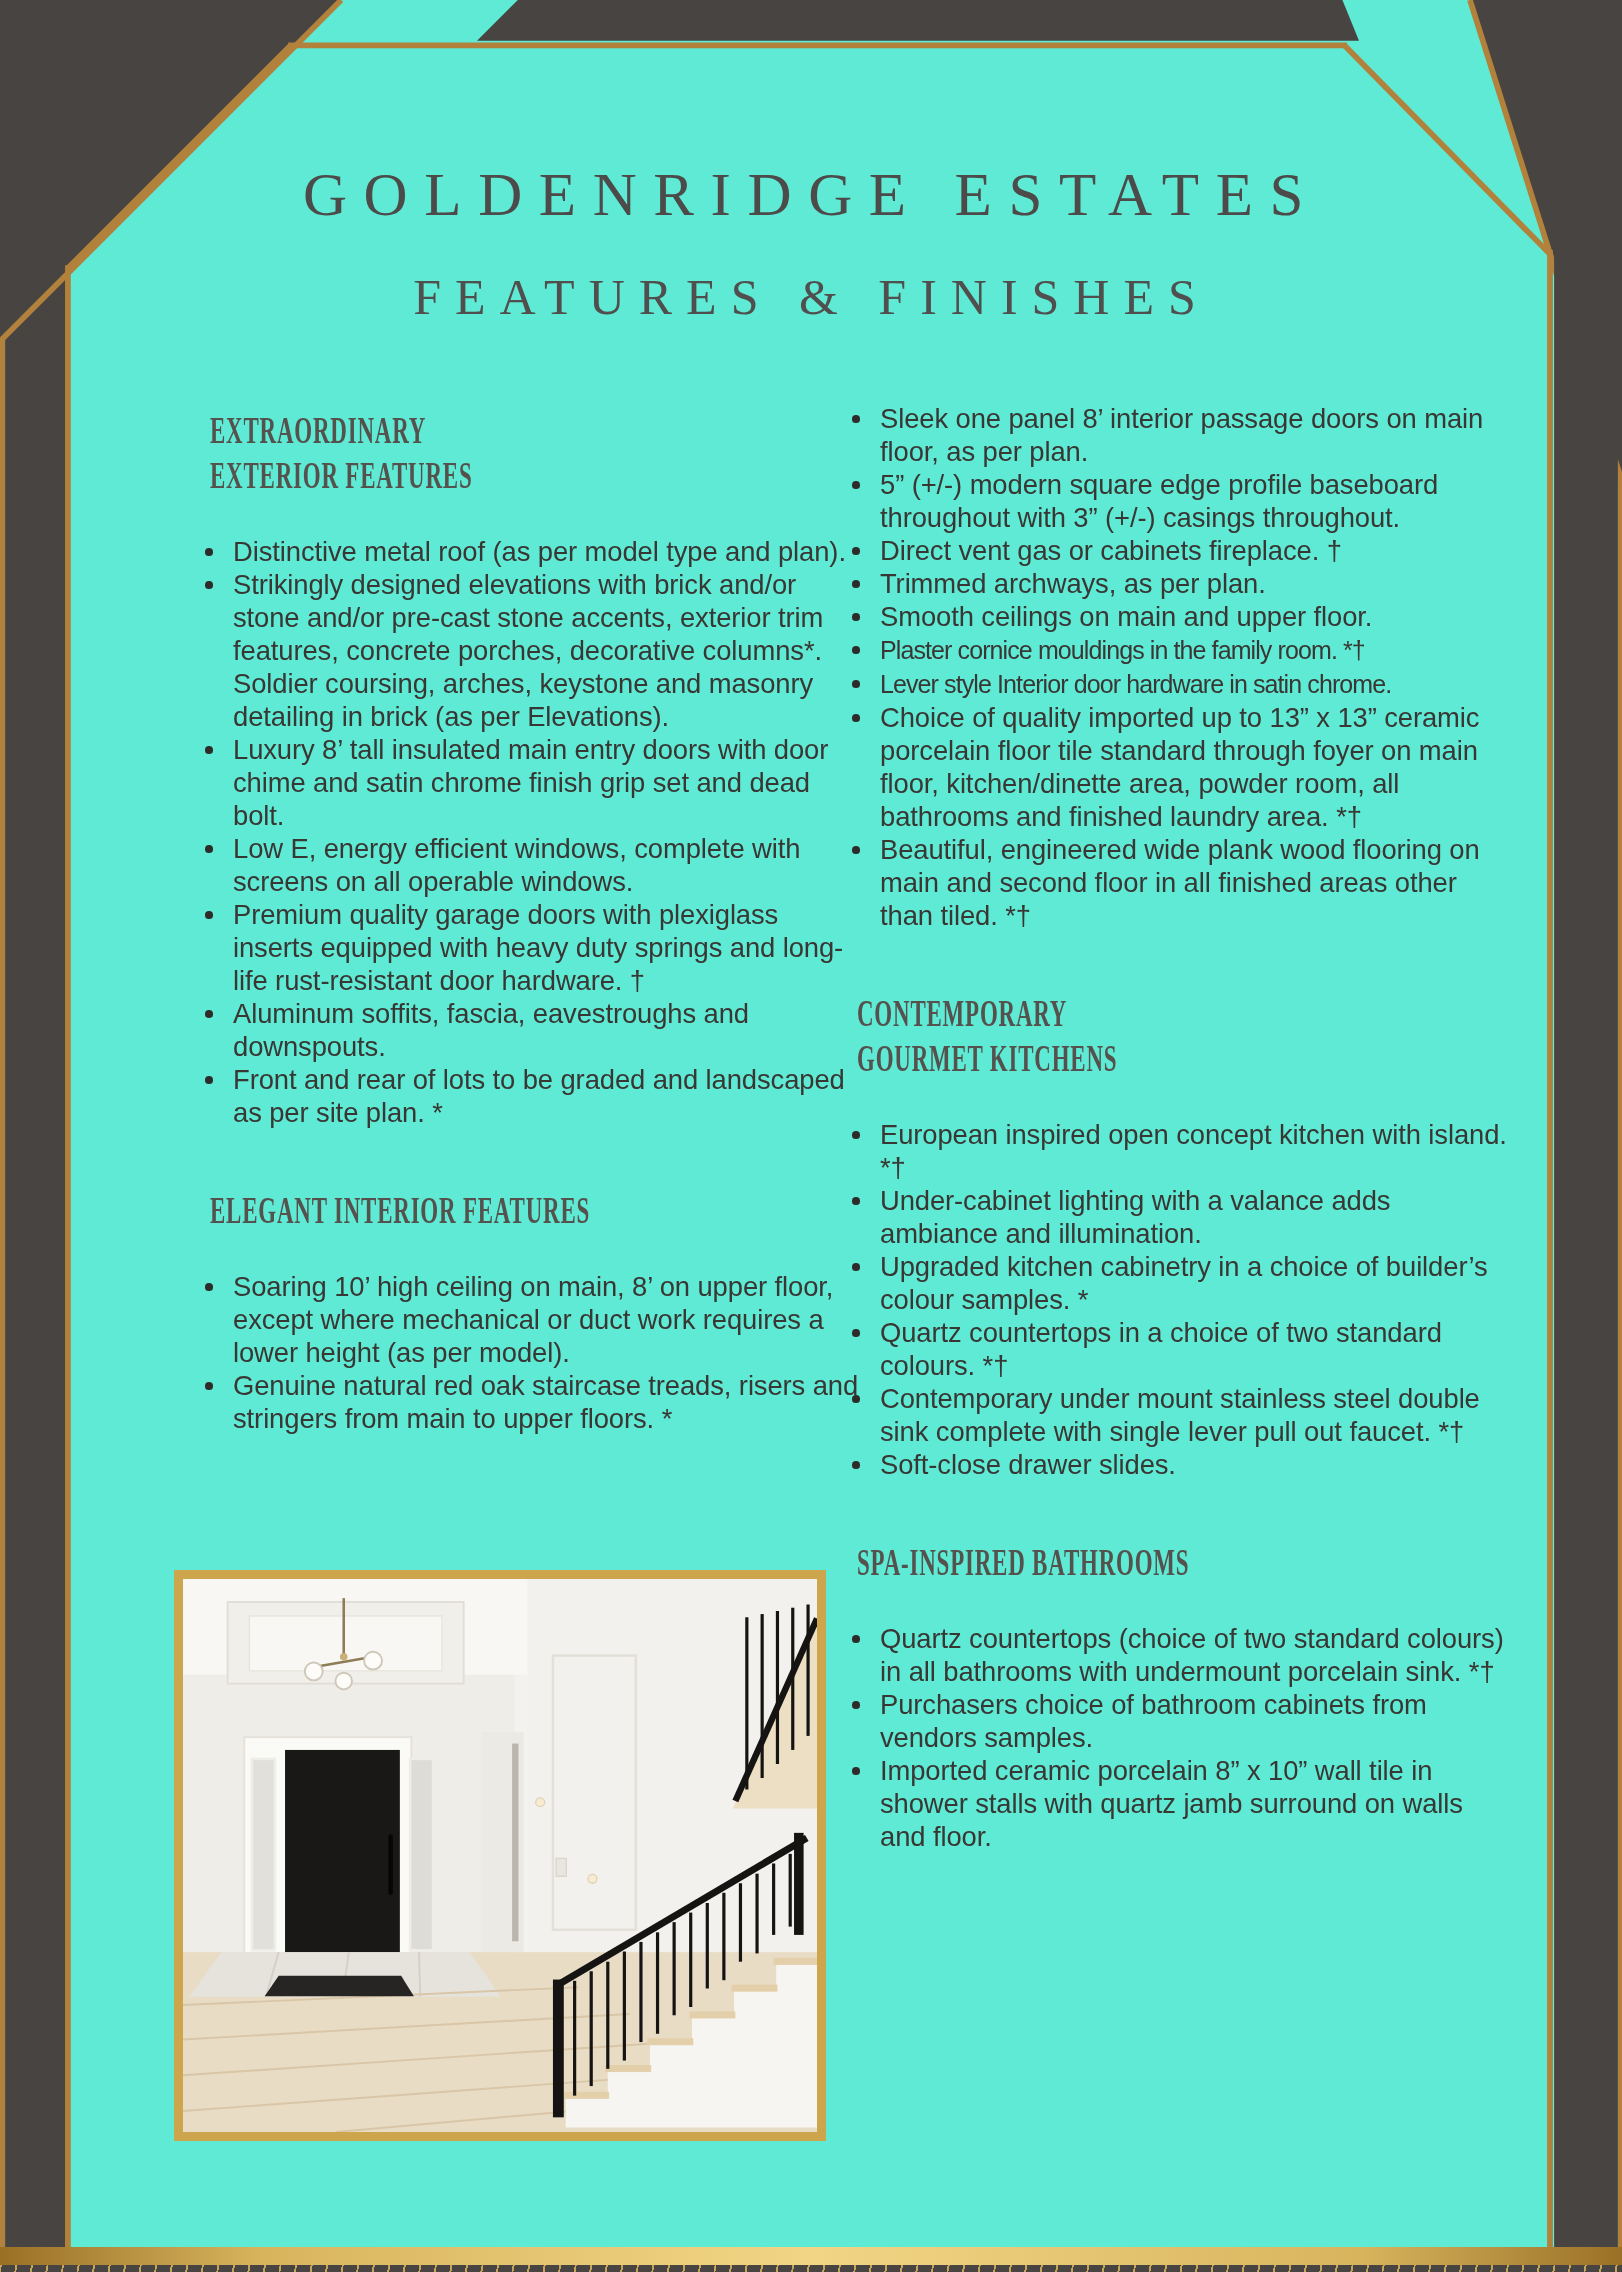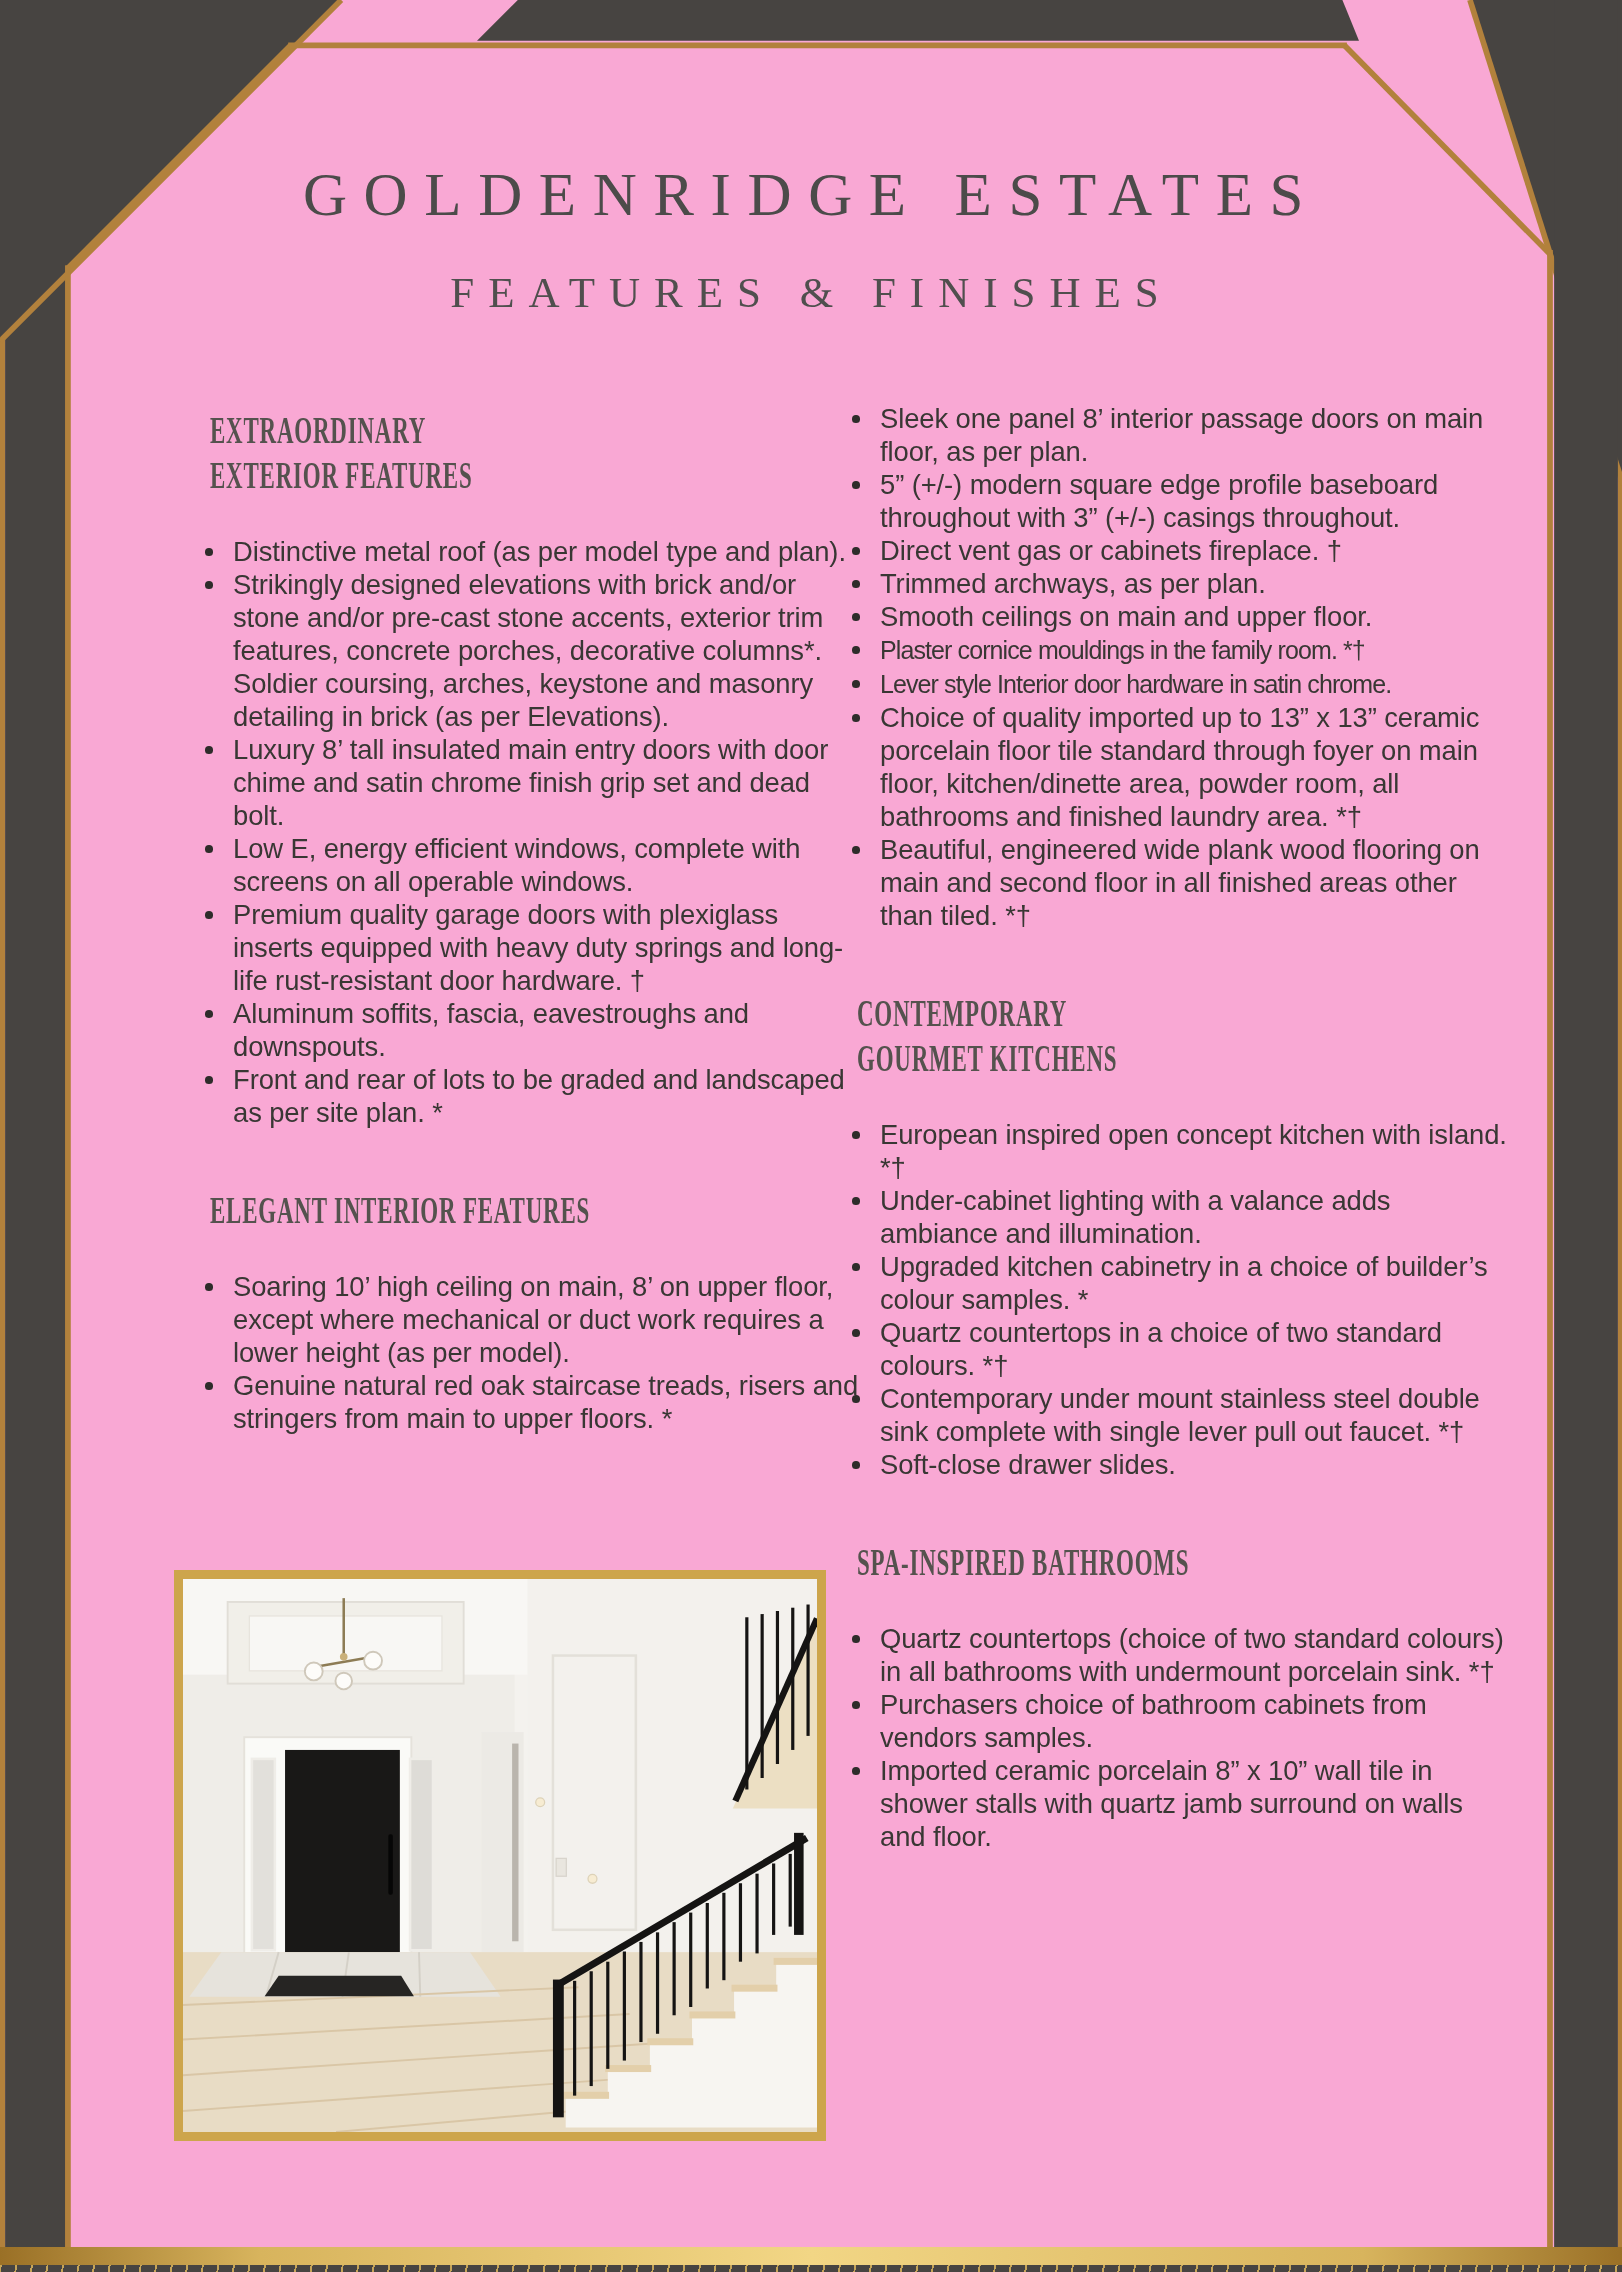--- a/index.html
+++ b/index.html
@@ -1,29 +1,29 @@
 <!DOCTYPE html>
 <html style="font-size:10.2px"><head>
 <meta charset="utf-8">
 <style>
   html,body{margin:0;padding:0;background:#888;}
   .page{
-    position:relative; width:1623px; height:2273px; background:#f9a8d4;
+    position:relative; width:1623px; height:2273px; background:#5eead4;
     overflow:hidden; font-family:"Liberation Sans", sans-serif; margin:0 auto;
   }
   .frame-svg{position:absolute;left:0;top:0;width:1623px;height:2273px;z-index:1;}
   
   .header{position:absolute;left:0;top:161px;width:1623px;text-align:center;z-index:3;}
   .title{
     font-family:"Liberation Serif", serif;font-weight:400;color:#4c4b4a;
     font-size:61px;letter-spacing:16.6px;line-height:1.1;white-space:nowrap;
   }
   .subtitle{
     font-family:"Liberation Serif", serif;font-weight:400;color:#504f4e;
-    font-size:43px;letter-spacing:14px;margin-top:40px;white-space:nowrap;
+    font-size:50px;letter-spacing:14px;margin-top:40px;white-space:nowrap;
   }
   
   .col{position:absolute;z-index:3;color:#393734;}
   .col-left{left:188px;top:408px;width:685px;}
   .col-right{left:835px;top:394px;width:685px;}
   .section{margin:0;}
   .sec-gap{margin-top:59px;}
   .sec-h{margin:0 0 37px 22px;}
   .sec-h-line{
     font-family:"Liberation Serif", serif;font-weight:700;color:#55524e;

